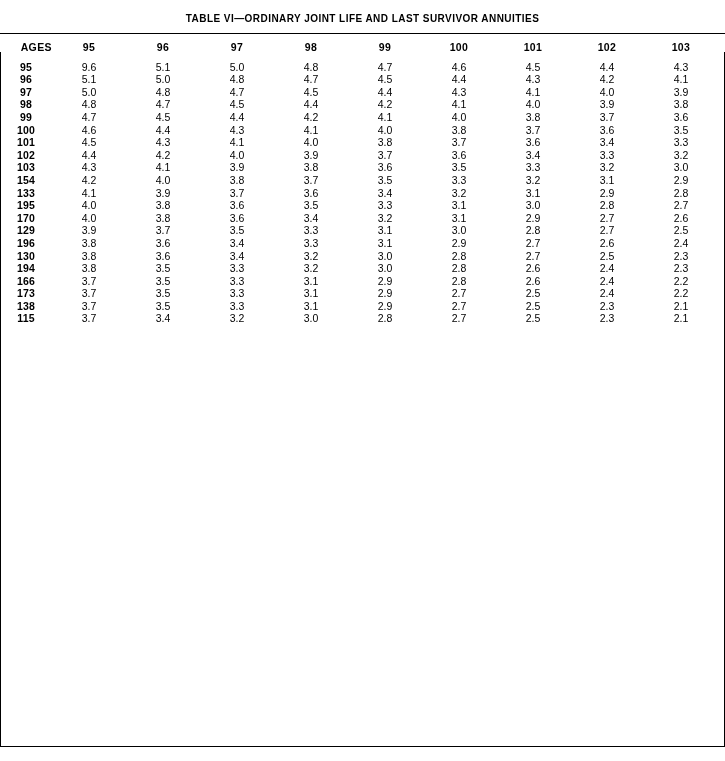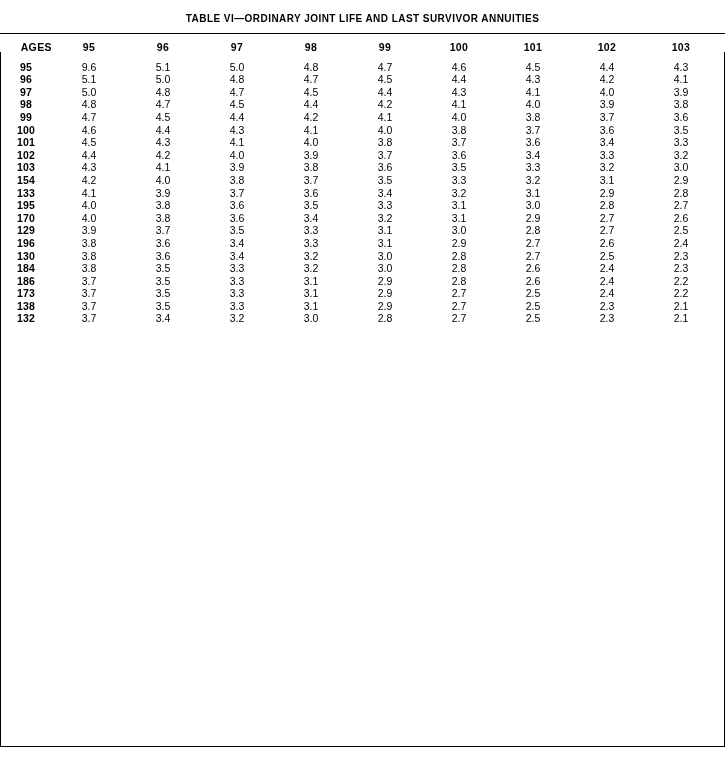--- a/index.html
+++ b/index.html
@@ -337,34 +337,34 @@
           <td>3.4</td>
           <td>3.2</td>
           <td>3.0</td>
           <td>2.8</td>
           <td>2.7</td>
           <td>2.5</td>
           <td>2.3</td>
           <td>2.2</td>
         </tr>
         <tr>
-          <td class="rowhead">184</td>
+          <td class="rowhead">194</td>
           <td>3.8</td>
           <td>3.5</td>
           <td>3.3</td>
           <td>3.2</td>
           <td>3.0</td>
           <td>2.8</td>
           <td>2.6</td>
           <td>2.4</td>
           <td>2.3</td>
           <td>2.1</td>
         </tr>
         <tr>
-          <td class="rowhead">186</td>
+          <td class="rowhead">166</td>
           <td>3.7</td>
           <td>3.5</td>
           <td>3.3</td>
           <td>3.1</td>
           <td>2.9</td>
           <td>2.8</td>
           <td>2.6</td>
           <td>2.4</td>
           <td>2.2</td>
           <td>2.1</td>
@@ -389,21 +389,21 @@
           <td>3.3</td>
           <td>3.1</td>
           <td>2.9</td>
           <td>2.7</td>
           <td>2.5</td>
           <td>2.3</td>
           <td>2.1</td>
           <td>2.0</td>
         </tr>
         <tr>
-          <td class="rowhead">132</td>
+          <td class="rowhead">115</td>
           <td>3.7</td>
           <td>3.4</td>
           <td>3.2</td>
           <td>3.0</td>
           <td>2.8</td>
           <td>2.7</td>
           <td>2.5</td>
           <td>2.3</td>
           <td>2.1</td>
           <td>1.9</td>

